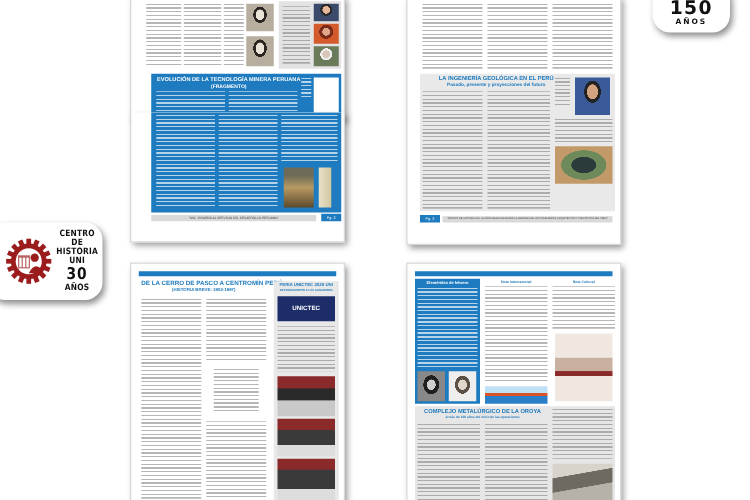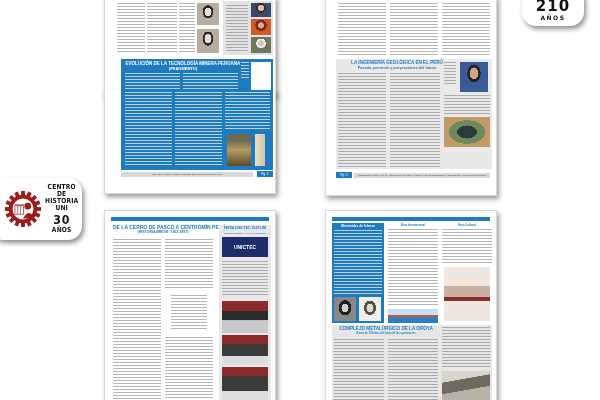--- a/index.html
+++ b/index.html
@@ -85,21 +85,21 @@
       <span>CENTRO DE</span>
       <span>HISTORIA</span>
       <span>UNI</span>
       <span class="big">30</span>
       <span>AÑOS</span>
     </div>
   </div>
 
   <div class="badge badge-right">
     <div class="badge-text" style="padding-top:6px;">
-      <span class="big">210</span>
+      <span class="big">150</span>
       <span style="font-size:6px;letter-spacing:1.5px;">AÑOS</span>
     </div>
   </div>
 
   <div class="page p1">
     <div class="blk text-lines" style="left:12px;top:6px;width:28px;height:50px;"></div>
     <div class="blk text-lines" style="left:42px;top:6px;width:30px;height:50px;"></div>
     <div class="blk text-lines" style="left:74px;top:6px;width:16px;height:50px;"></div>
     <div class="photo" style="left:92px;top:6px;width:22px;height:22px;background:radial-gradient(ellipse at 50% 40%, #e9e2d6 0 22%, #2a2520 23% 34%, #b8ae9f 35%);"></div>
     <div class="photo" style="left:92px;top:32px;width:22px;height:24px;background:radial-gradient(ellipse at 50% 40%, #e9e2d6 0 22%, #2a2520 23% 34%, #b8ae9f 35%);"></div>

